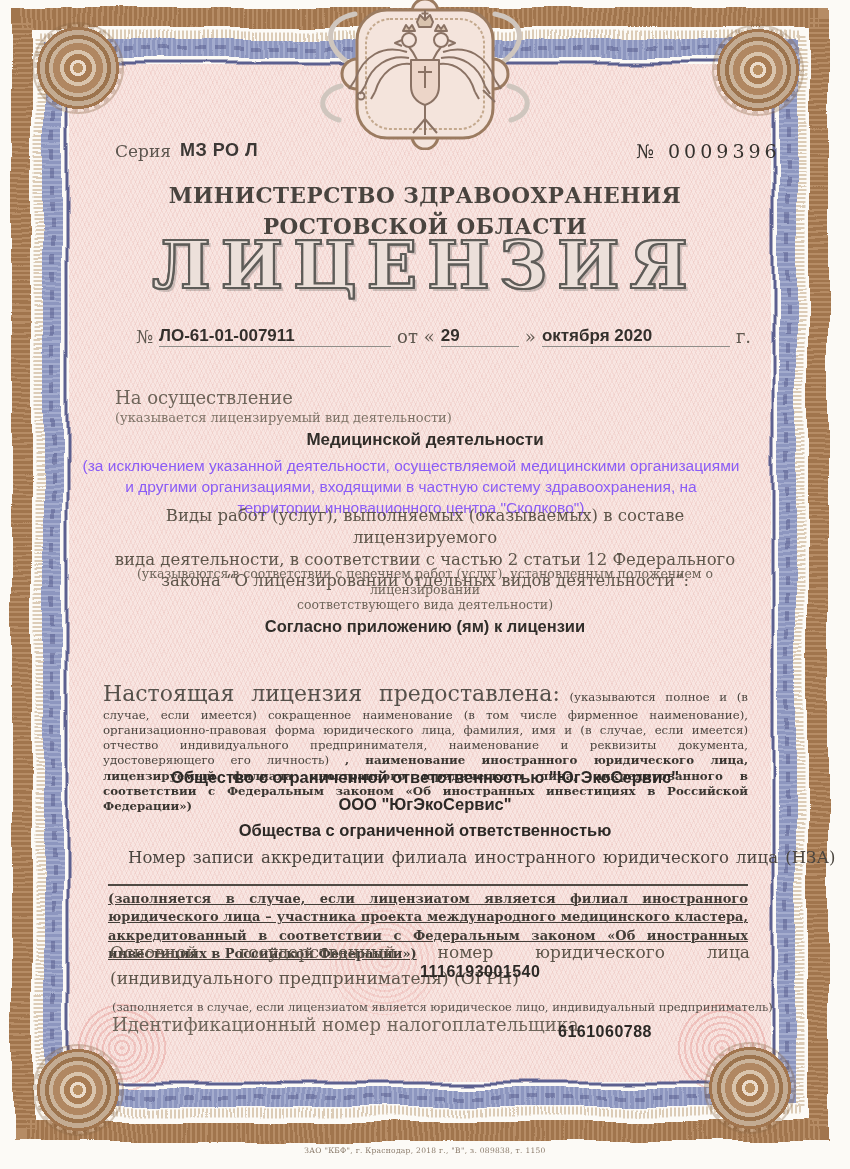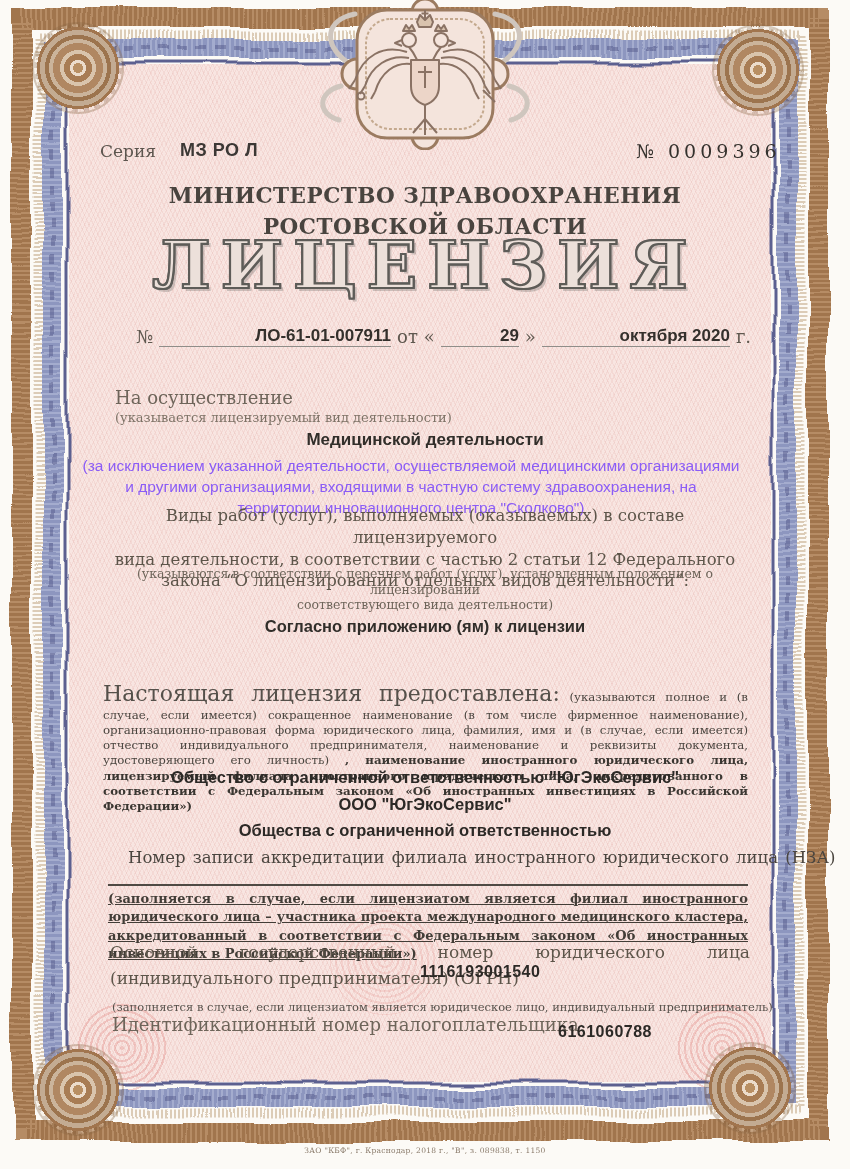--- a/index.html
+++ b/index.html
@@ -23,21 +23,21 @@
         #a1754e 38px 41px, rgba(161,117,78,0) 41px),
       repeating-conic-gradient(rgba(122,88,56,0.28) 0 7.5deg, rgba(240,226,210,0.28) 7.5deg 15deg);
     box-shadow:0 0 0 2px rgba(138,102,68,0.35);}
   .emblem{position:absolute;left:305px;top:0;}
   .t{position:absolute;color:#3f3a36;}
   .serif{font-family:"DejaVu Serif",serif;}
   .sans{font-family:"Liberation Sans","DejaVu Sans",sans-serif;}
   .pre{white-space:pre-line;}
   .center{text-align:center;}
   .just{text-align:justify;}
-  .u{border-bottom:1px solid #8f8d89;text-align:right;}
+  .u{border-bottom:1px solid #8f8d89;text-align:left;}
   .doc-title{font-weight:bold;font-size:66px;letter-spacing:10px;color:#ece0da;line-height:1;
     -webkit-text-stroke:2.2px #5e5c58;
     text-shadow:-1px -1px 0 #6a6866, 1px -1px 0 #6a6866, -1px 1px 0 #6a6866, 1px 1px 0 #6a6866, 3px 3px 0 rgba(120,116,112,0.35);}
   .lic-row{display:flex;align-items:flex-end;gap:6px;}
   .rule{position:absolute;background:#4f4a44;}
 </style>
 </head>
 <body>
 
 <div class="page">
@@ -113,21 +113,21 @@
       <path d="M190,80 l6,9"></path>
         <path d="M180,86 l5,8"></path>
         <path d="M170,92 l4,7"></path>
       <line x1="120" y1="105" x2="120" y2="119"></line>
       <path d="M120,119 l-12,14 M120,119 l0,16 M120,119 l12,14"></path>
       <circle cx="56" cy="96" r="3.5"></circle>
         <line x1="178" y1="90" x2="190" y2="102"></line>
     </g>
   </svg>
 
-  <div class="t serif" style="left:100px;top:141px;font-size:17px;color:#5c554e;">Серия</div>
+  <div class="t serif" style="left:115px;top:141px;font-size:17px;color:#5c554e;">Серия</div>
   <div class="t sans" style="left:180px;top:140px;font-size:18px;font-weight:bold;color:#3c3835;letter-spacing:.5px;">МЗ РО Л</div>
   <div class="t serif" style="left:608px;top:140px;font-size:19px;color:#34312d;margin-left:28px;">
     <span>№</span>
     <span style="letter-spacing:4px;margin-left:8px;">0009396</span>
   </div>
 
   <div class="t serif center pre" style="left:105px;top:180px;width:640px;font-size:21.5px;font-weight:bold;color:#49443f;letter-spacing:.5px;line-height:1.45;">МИНИСТЕРСТВО ЗДРАВООХРАНЕНИЯ
 РОСТОВСКОЙ ОБЛАСТИ</div>
 
   <div class="t serif center doc-title" style="left:105px;top:232px;width:640px;">ЛИЦЕНЗИЯ</div>

